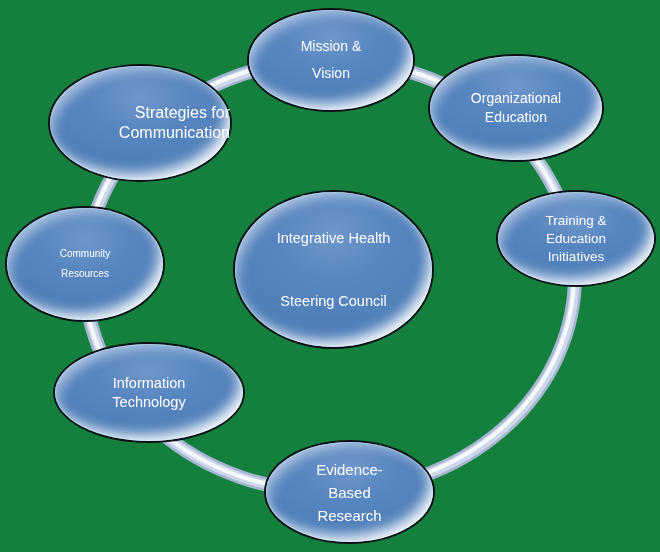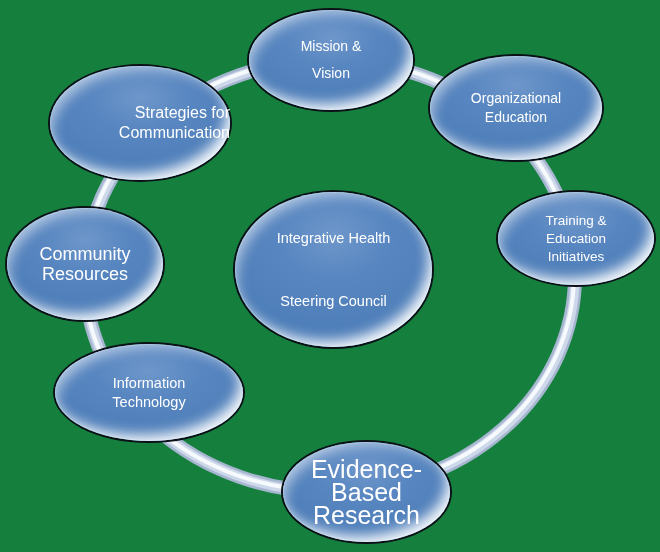--- a/index.html
+++ b/index.html
@@ -36,23 +36,23 @@
     color: #ffffff;
     text-align: center;
   }
   .node .line { display: block; white-space: nowrap; }
 
   
   .n-mission     { left: 249px; top:  10px; width: 164px; height: 100px; font-size: 14px;   line-height: 27px; }
   .n-orgassess   { left: 430px; top:  56px; width: 172px; height: 104px; font-size: 14px;   line-height: 19px; }
   .n-training    { left: 498px; top: 192px; width: 156px; height:  93px; font-size: 13.5px; line-height: 18px; }
   .n-quality     { left: 435px; top: 338px; width: 212px; height: 115px; font-size: 14px;   line-height: 26px; }
-  .n-evidence    { left: 283px; top: 442px; width: 167px; height: 100px; font-size: 25px; line-height: 23px; text-align: center; }
+  .n-evidence    { left: 266px; top: 442px; width: 167px; height: 100px; font-size: 15px; line-height: 23px; text-align: center; }
   .n-infotech    { left:  55px; top: 344px; width: 188px; height:  97px; font-size: 14.5px; line-height: 19px; }
-  .n-community   { left:   7px; top: 208px; width: 156px; height: 112px; font-size: 18px;   line-height: 20px; }
+  .n-community   { left:   7px; top: 208px; width: 156px; height: 112px; font-size: 10px;   line-height: 20px; }
   .n-strategies  { left:  50px; top:  66px; width: 180px; height: 114px; font-size: 16px;   line-height: 20px; align-items: flex-end; }
   .n-center      { left: 235px; top: 192px; width: 197px; height: 155px; font-size: 14.5px; line-height: 19px; gap: 44px; }
 </style>
 </head>
 <body>
 
 <div class="stage">
 
   <svg class="ring-svg" viewBox="0 0 660 552" aria-hidden="true">
     <ellipse cx="330" cy="276" rx="245" ry="216" fill="none" stroke="#A7B6D0" stroke-width="14"></ellipse>

